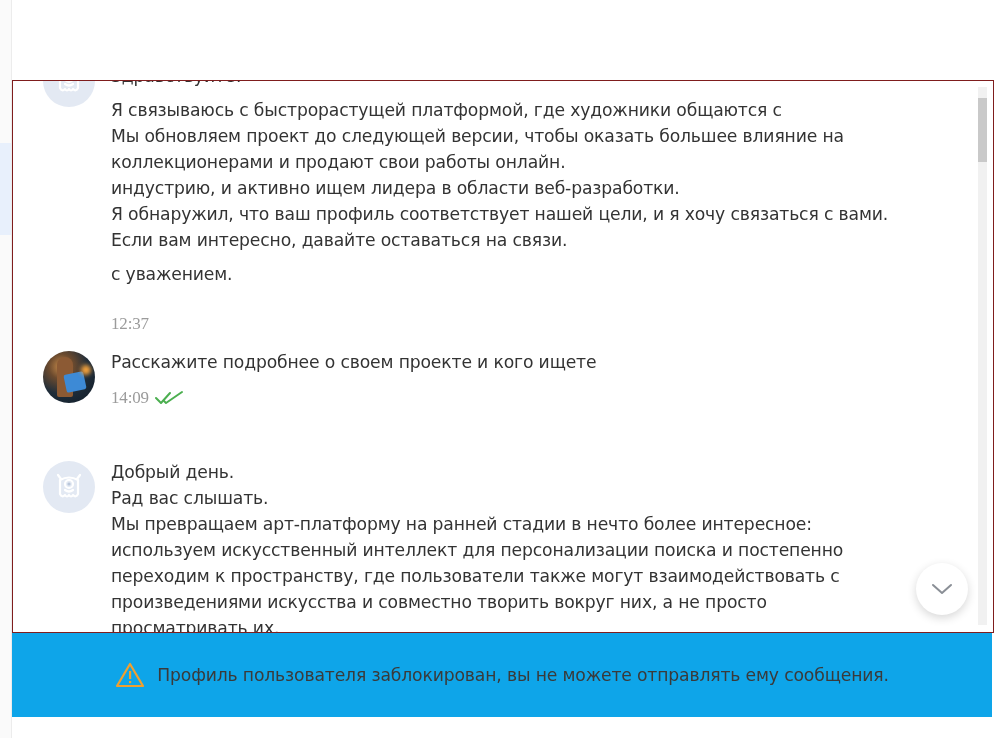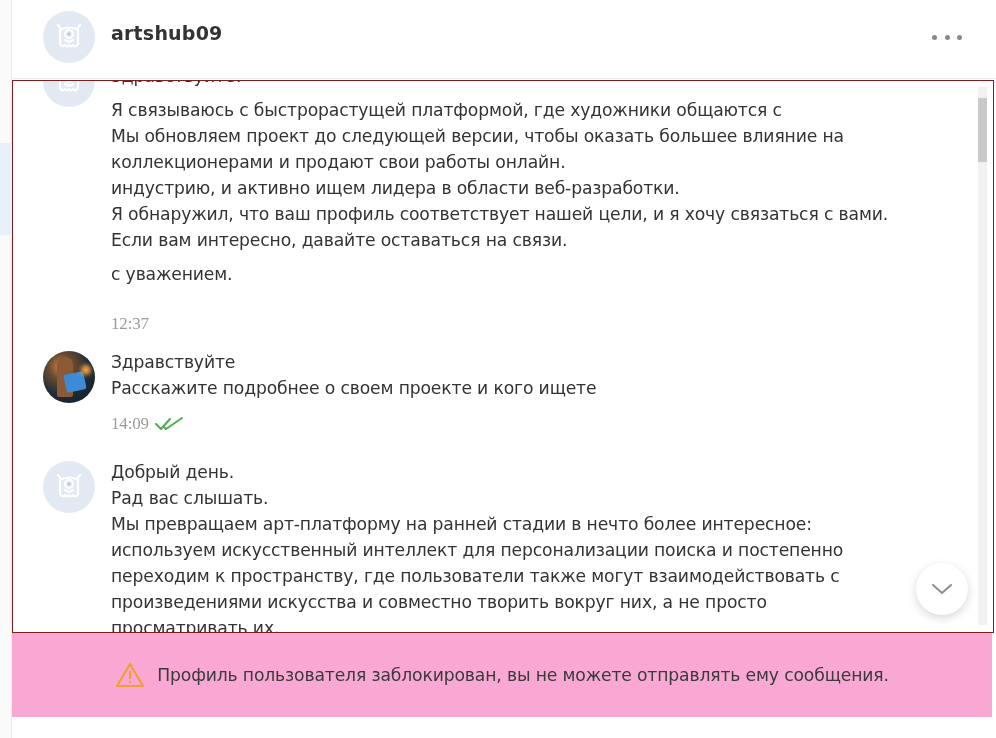--- a/index.html
+++ b/index.html
@@ -172,60 +172,41 @@
       align-items: center;
       justify-content: center;
       cursor: pointer;
     }
     
     .blocked-banner {
       position: absolute;
       left: 12px; top: 633px;
       width: 980px;
       height: 84px;
-      background: #f9a8d4;
+      background: #0ea5e9;
       display: flex;
       align-items: center;
       justify-content: center;
       gap: 12px;
     }
     .blocked-text {
       font-size: 17.2px;
       color: #3a3a3a;
       letter-spacing: -0.15px;
     }
   </style>
 </head>
 <body>
 
 <div class="page">
 
   <div class="left-sliver">
     <div class="active-strip"></div>
   </div>
 
-  <div class="header">
-    <div class="avatar-bot">
-      <svg width="34" height="34" viewBox="0 0 34 34">
-        <g fill="none" stroke="#ffffff" stroke-width="2.2" stroke-linecap="round" stroke-linejoin="round">
-          <path d="M9 9 L6 5 M25 9 L28 5"></path>
-          <path d="M8 10 Q17 5 26 10 L26 24 Q24 28 21 25 Q19 28 17 25 Q15 28 13 25 Q10 28 8 24 Z"></path>
-          <circle cx="17" cy="14" r="4"></circle>
-          <path d="M13 20 Q17 23 21 20"></path>
-        </g>
-        <circle cx="17" cy="14" r="1.6" fill="#b9c6da"></circle>
-      </svg>
-    </div>
-    <div class="header-title">artshub09</div>
-    <div class="more-button">
-      <span></span>
-      <span></span>
-      <span></span>
-    </div>
-  </div>
 
   <div class="chat-area">
 
     <div class="message" style="top:-26px;">
       <div class="avatar avatar-bot">
         <svg width="34" height="34" viewBox="0 0 34 34">
           <g fill="none" stroke="#ffffff" stroke-width="2.2" stroke-linecap="round" stroke-linejoin="round">
             <path d="M9 9 L6 5 M25 9 L28 5"></path>
             <path d="M8 10 Q17 5 26 10 L26 24 Q24 28 21 25 Q19 28 17 25 Q15 28 13 25 Q10 28 8 24 Z"></path>
             <circle cx="17" cy="14" r="4"></circle>
@@ -253,21 +234,20 @@
       </div>
     </div>
 
     <div class="message" style="top:270px;">
       <div class="avatar avatar-photo">
         <div class="figure"></div>
         <div class="book"></div>
         <div class="glow"></div>
       </div>
       <div class="msg-body" style="top:-2px;">
-        <span class="line">Здравствуйте</span>
         <span class="line">Расскажите подробнее о своем проекте и кого ищете</span>
         <div class="msg-time" style="margin-top:10px;text-align:center;">
           <span>14:09</span>
           <svg width="30" height="16" viewBox="0 0 30 16">
             <g fill="none" stroke="#4caf50" stroke-width="2" stroke-linecap="round" stroke-linejoin="round">
               <path d="M1 8 L6 13 L15 3"></path>
               <path d="M9 11 L11 13 L27 2"></path>
             </g>
           </svg>
         </div>

